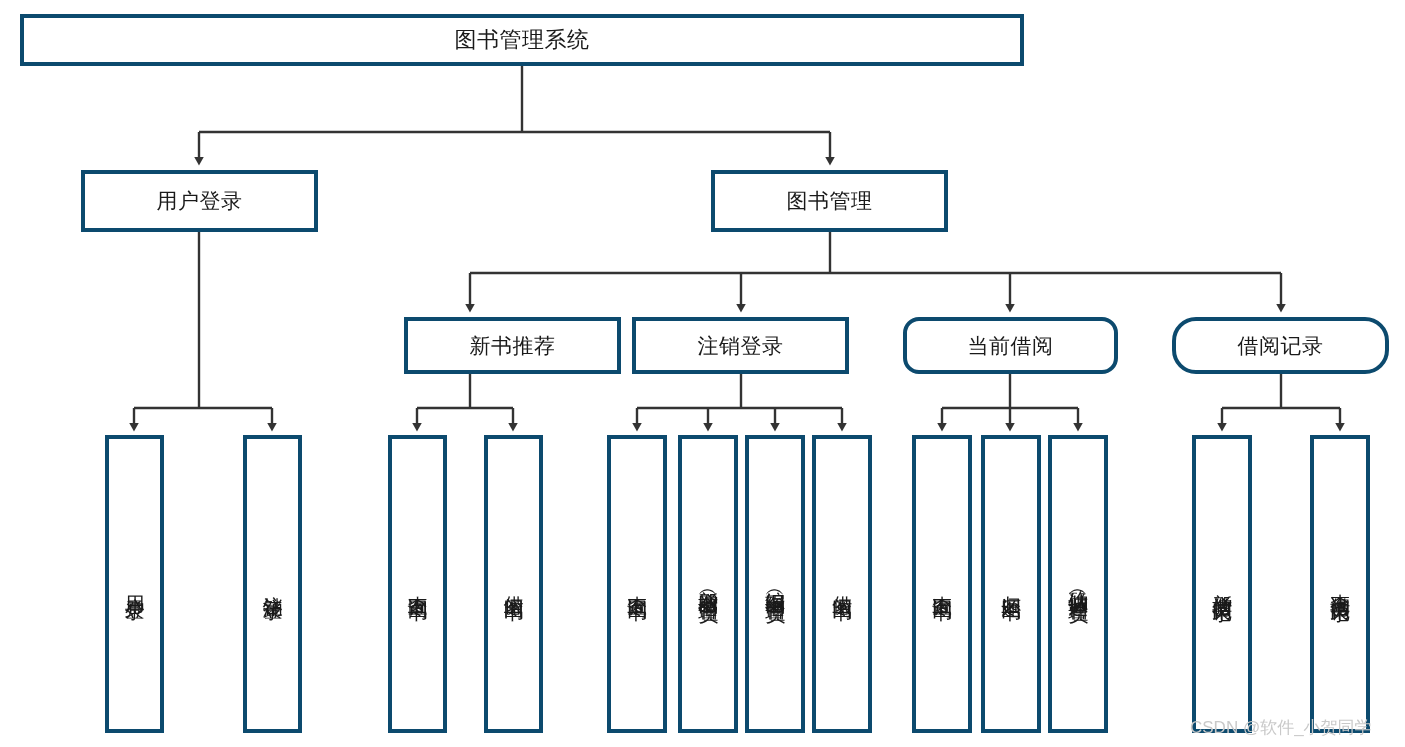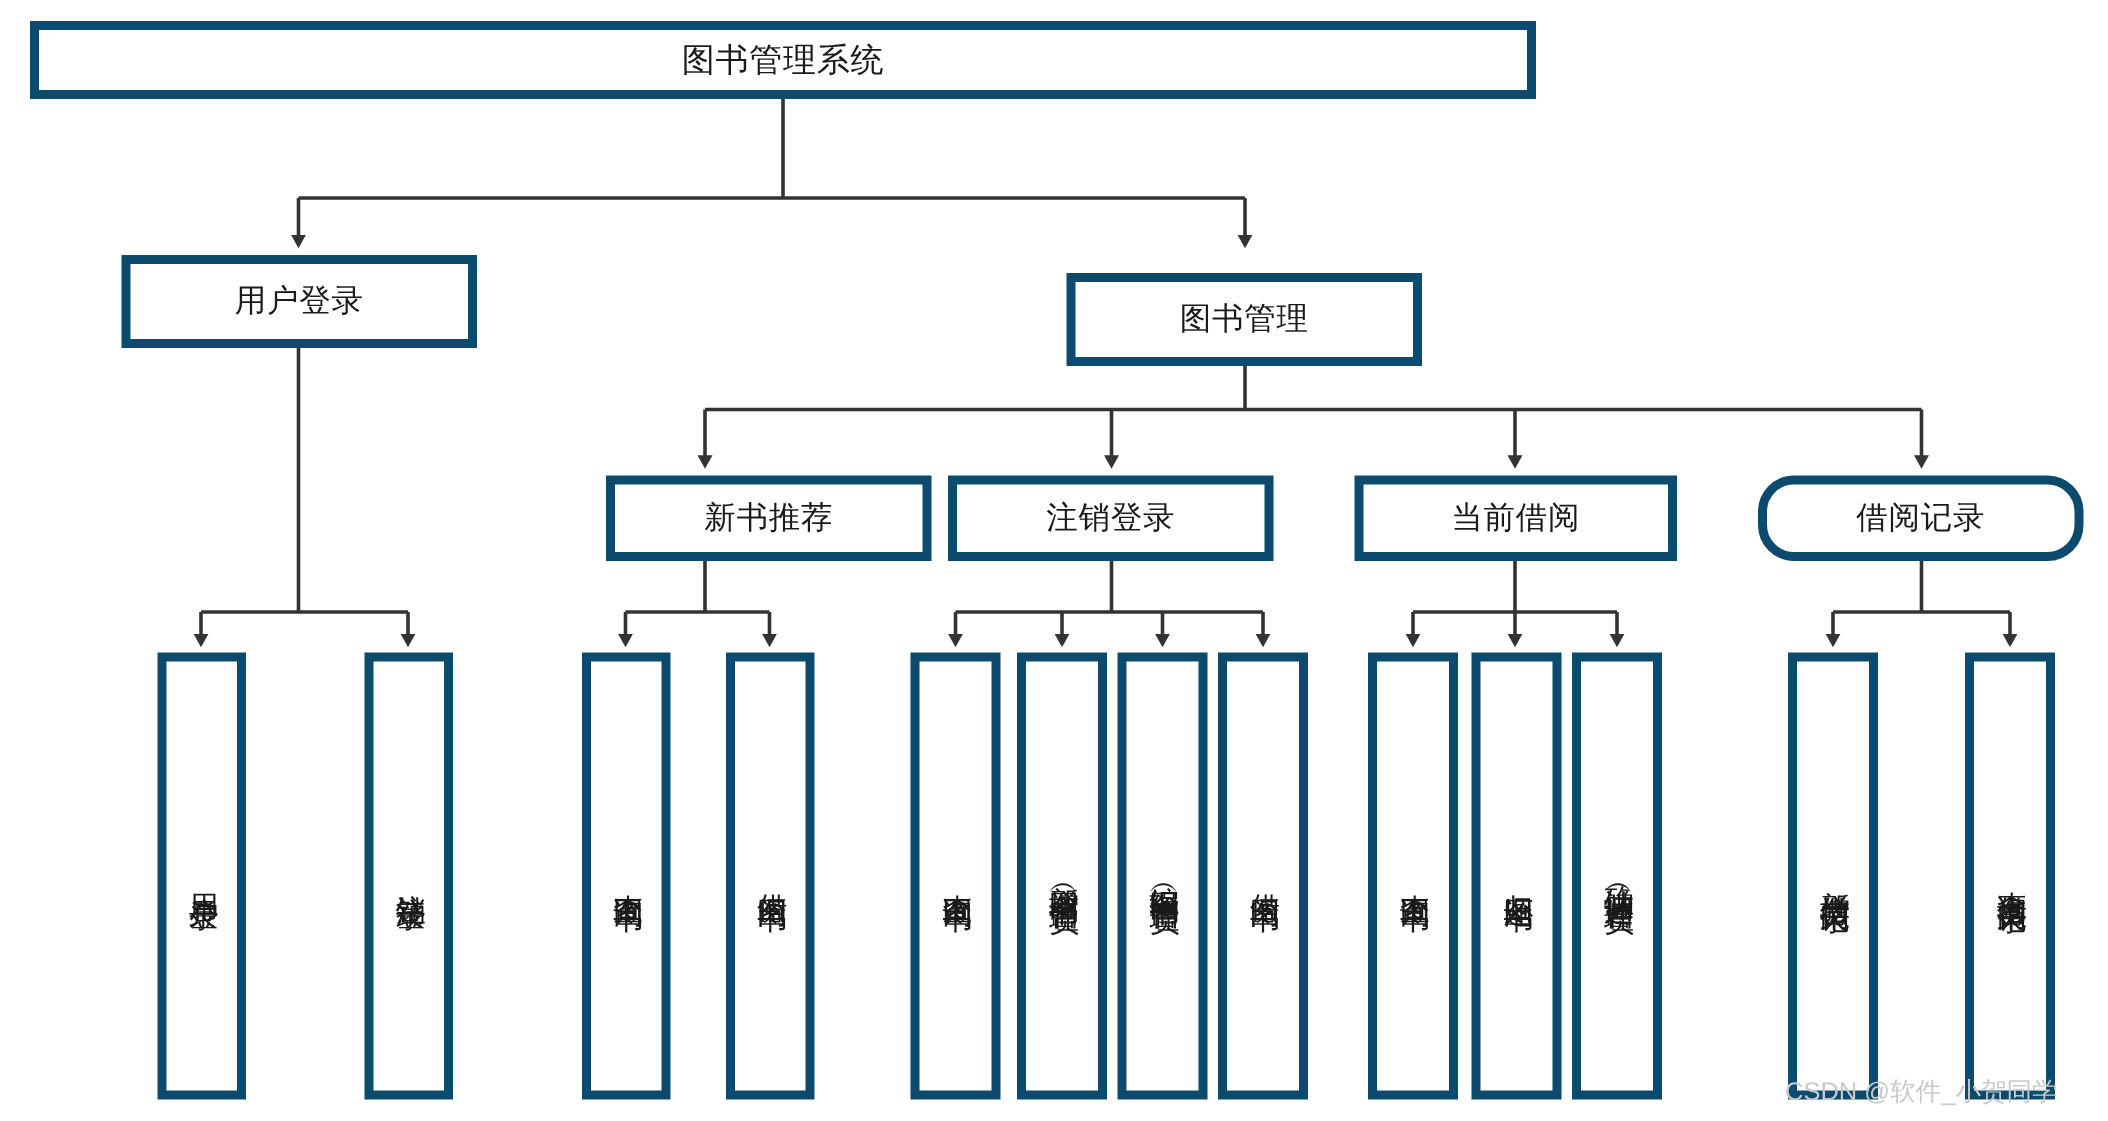--- a/index.html
+++ b/index.html
@@ -23,21 +23,21 @@
     left: 0;
     top: 0;
     width: 1405px;
     height: 747px;
     pointer-events: none;
   }
   .node {
     position: absolute;
     box-sizing: border-box;
     background: #ffffff;
-    border: 6px solid #0c4a6e;
+    border: 4px solid #0c4a6e;
     display: flex;
     align-items: center;
     justify-content: center;
     color: #1a1a1a;
     z-index: 2;
   }
   .node .label {
     display: block;
     text-align: center;
     line-height: 1.12;
@@ -127,31 +127,31 @@
     </g>
   </svg>
 
   <div class="node horiz" id="root-node" style="left:20px; top:14px; width:1004px; height:52px;">
     <span class="label">图书管理系统</span>
   </div>
 
   <div class="node horiz" style="left:81px; top:170px; width:237px; height:62px;">
     <span class="label">用户登录</span>
   </div>
-  <div class="node horiz" style="left:711px; top:170px; width:237px; height:62px;margin-top:12px;">
+  <div class="node horiz" style="left:711px; top:170px; width:237px; height:62px;">
     <span class="label">图书管理</span>
   </div>
 
   <div class="node horiz" style="left:362px; top:317px; width:217px; height:57px;margin-left:42px;">
     <span class="label">新书推荐</span>
   </div>
   <div class="node horiz" style="left:632px; top:317px; width:217px; height:57px;">
     <span class="label">注销登录</span>
   </div>
-  <div class="node horiz" style="left:903px; top:317px; width:215px; height:57px;">
+  <div class="node horiz" style="left:903px; top:317px; width:215px; height:57px;border-radius:16px;">
     <span class="label">当前借阅</span>
   </div>
   <div class="node horiz" style="left:1172px; top:317px; width:217px; height:57px;border-radius:24px;">
     <span class="label">借阅记录</span>
   </div>
 
   <div class="node vert" style="left:105px; top:435px; width:59px; height:298px;">
     <span class="label">用户登录</span>
   </div>
   <div class="node vert" style="left:243px; top:435px; width:59px; height:298px;">

